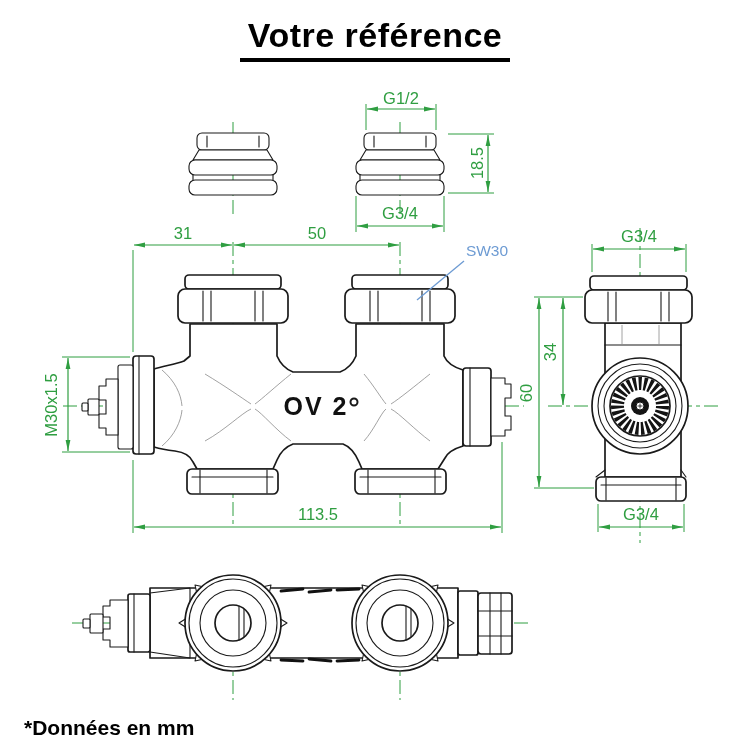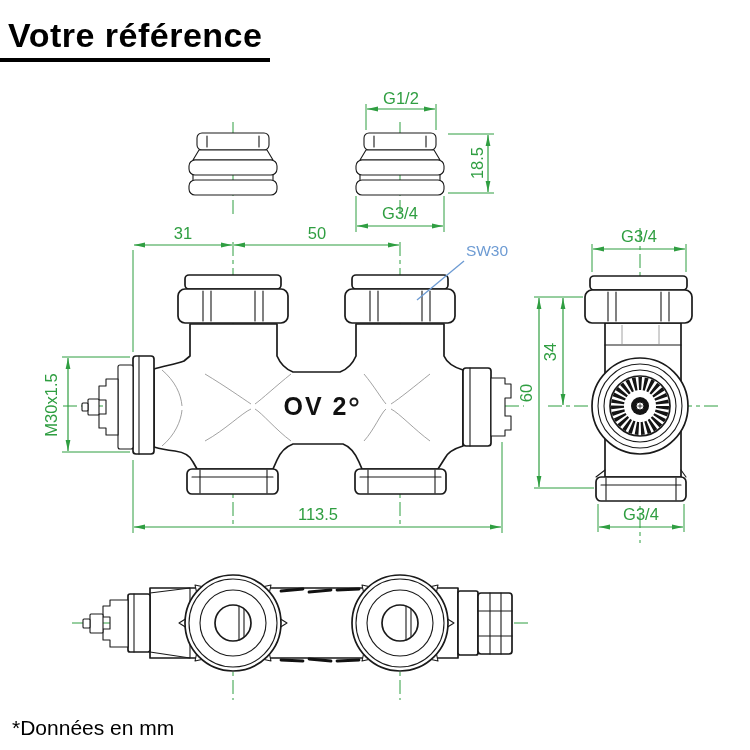--- a/index.html
+++ b/index.html
@@ -6,28 +6,28 @@
     --background:#ffffff; --outline:#1a1a1a;
     --dimension-green:#2f9e41; --callout-blue:#6d9bd3;
   }
   html,body{margin:0;padding:0;}
   body{
     width:750px;height:750px;position:relative;overflow:hidden;
     background:var(--background);
     font-family:"Liberation Sans",sans-serif;
   }
   .page-title{
-    position:absolute;top:16px;left:0;width:750px;
+    position:absolute;top:16px;left:0;width:750px;text-align:center;
   }
   .page-title span{
     display:inline-block;font-size:34px;font-weight:bold;color:#000;
     border-bottom:4px solid #000;padding:0 8px 3px;letter-spacing:.5px;
   }
   .footnote{
-    position:absolute;left:12px;top:716px;font-size:21px;font-weight:normal;color:#000;
+    position:absolute;left:24px;top:716px;font-size:21px;font-weight:bold;color:#000;
   }
   svg{position:absolute;left:0;top:0;}
   
   .o  {stroke:var(--outline);stroke-width:1.7;fill:none;stroke-linejoin:round;stroke-linecap:round;}
   .ow {stroke:var(--outline);stroke-width:1.7;fill:#fff;stroke-linejoin:round;}
   .d  {stroke-width:1.1;}
   .thin{stroke:#8a8a8a;stroke-width:.8;fill:none;}
   .cast{stroke:#111;stroke-width:2.8;fill:none;stroke-linecap:round;}
   .knurl{fill:none;stroke:#141414;stroke-width:13;stroke-dasharray:3 2.2;}
   .hub{fill:#141414;stroke:none;}

